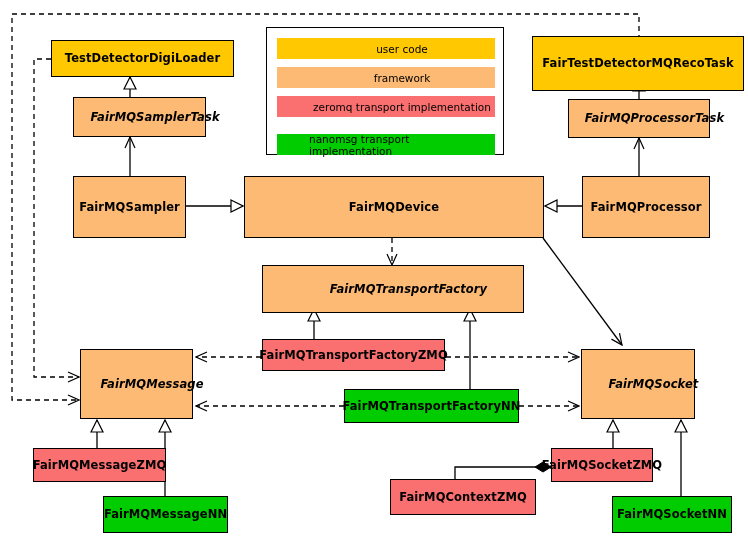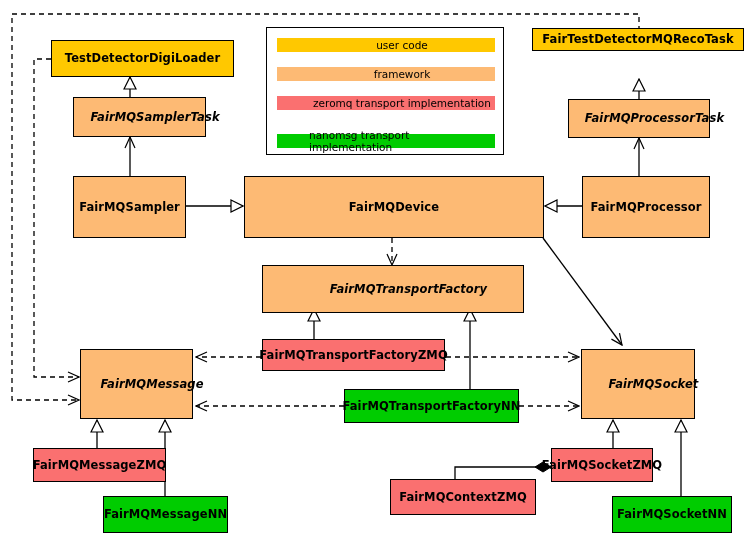--- a/index.html
+++ b/index.html
@@ -33,21 +33,21 @@
   #legend{
     position:absolute;
     left:266px;top:27px;width:238px;height:128px;
     background:#ffffff;
     border:1px solid #000000;
     box-sizing:border-box;
     z-index:4;
   }
   .legend-row{
     position:absolute;
-    left:10px;width:218px;height:14px;
+    left:10px;width:218px;height:21px;
     display:flex;align-items:center;justify-content:center;
     font-size:10.5px;font-weight:normal;color:#000000;
     box-sizing:border-box;
     padding-left:32px;
   }
   .lr0{top:10px;}
   .lr1{top:39px;}
   .lr2{top:68px;text-align:center;}
   .lr3{top:106px;}
 </style>
@@ -116,21 +116,21 @@
   </svg>
 
   <div class="node c-user" style="left:51px;top:40px;width:183px;height:37px;">
     <span>TestDetectorDigiLoader</span>
   </div>
 
   <div class="node c-framework abstract" style="left:73px;top:97px;width:133px;height:40px;">
     <span>FairMQSamplerTask</span>
   </div>
 
-  <div class="node c-user" style="left:532px;top:28px;width:212px;height:23px;">
+  <div class="node c-user" style="left:532px;top:36px;width:212px;height:55px;">
     <span>FairTestDetectorMQRecoTask</span>
   </div>
 
   <div class="node c-framework abstract" style="left:568px;top:99px;width:142px;height:39px;">
     <span>FairMQProcessorTask</span>
   </div>
 
   <div class="node c-framework" style="left:73px;top:176px;width:113px;height:62px;">
     <span>FairMQSampler</span>
   </div>

